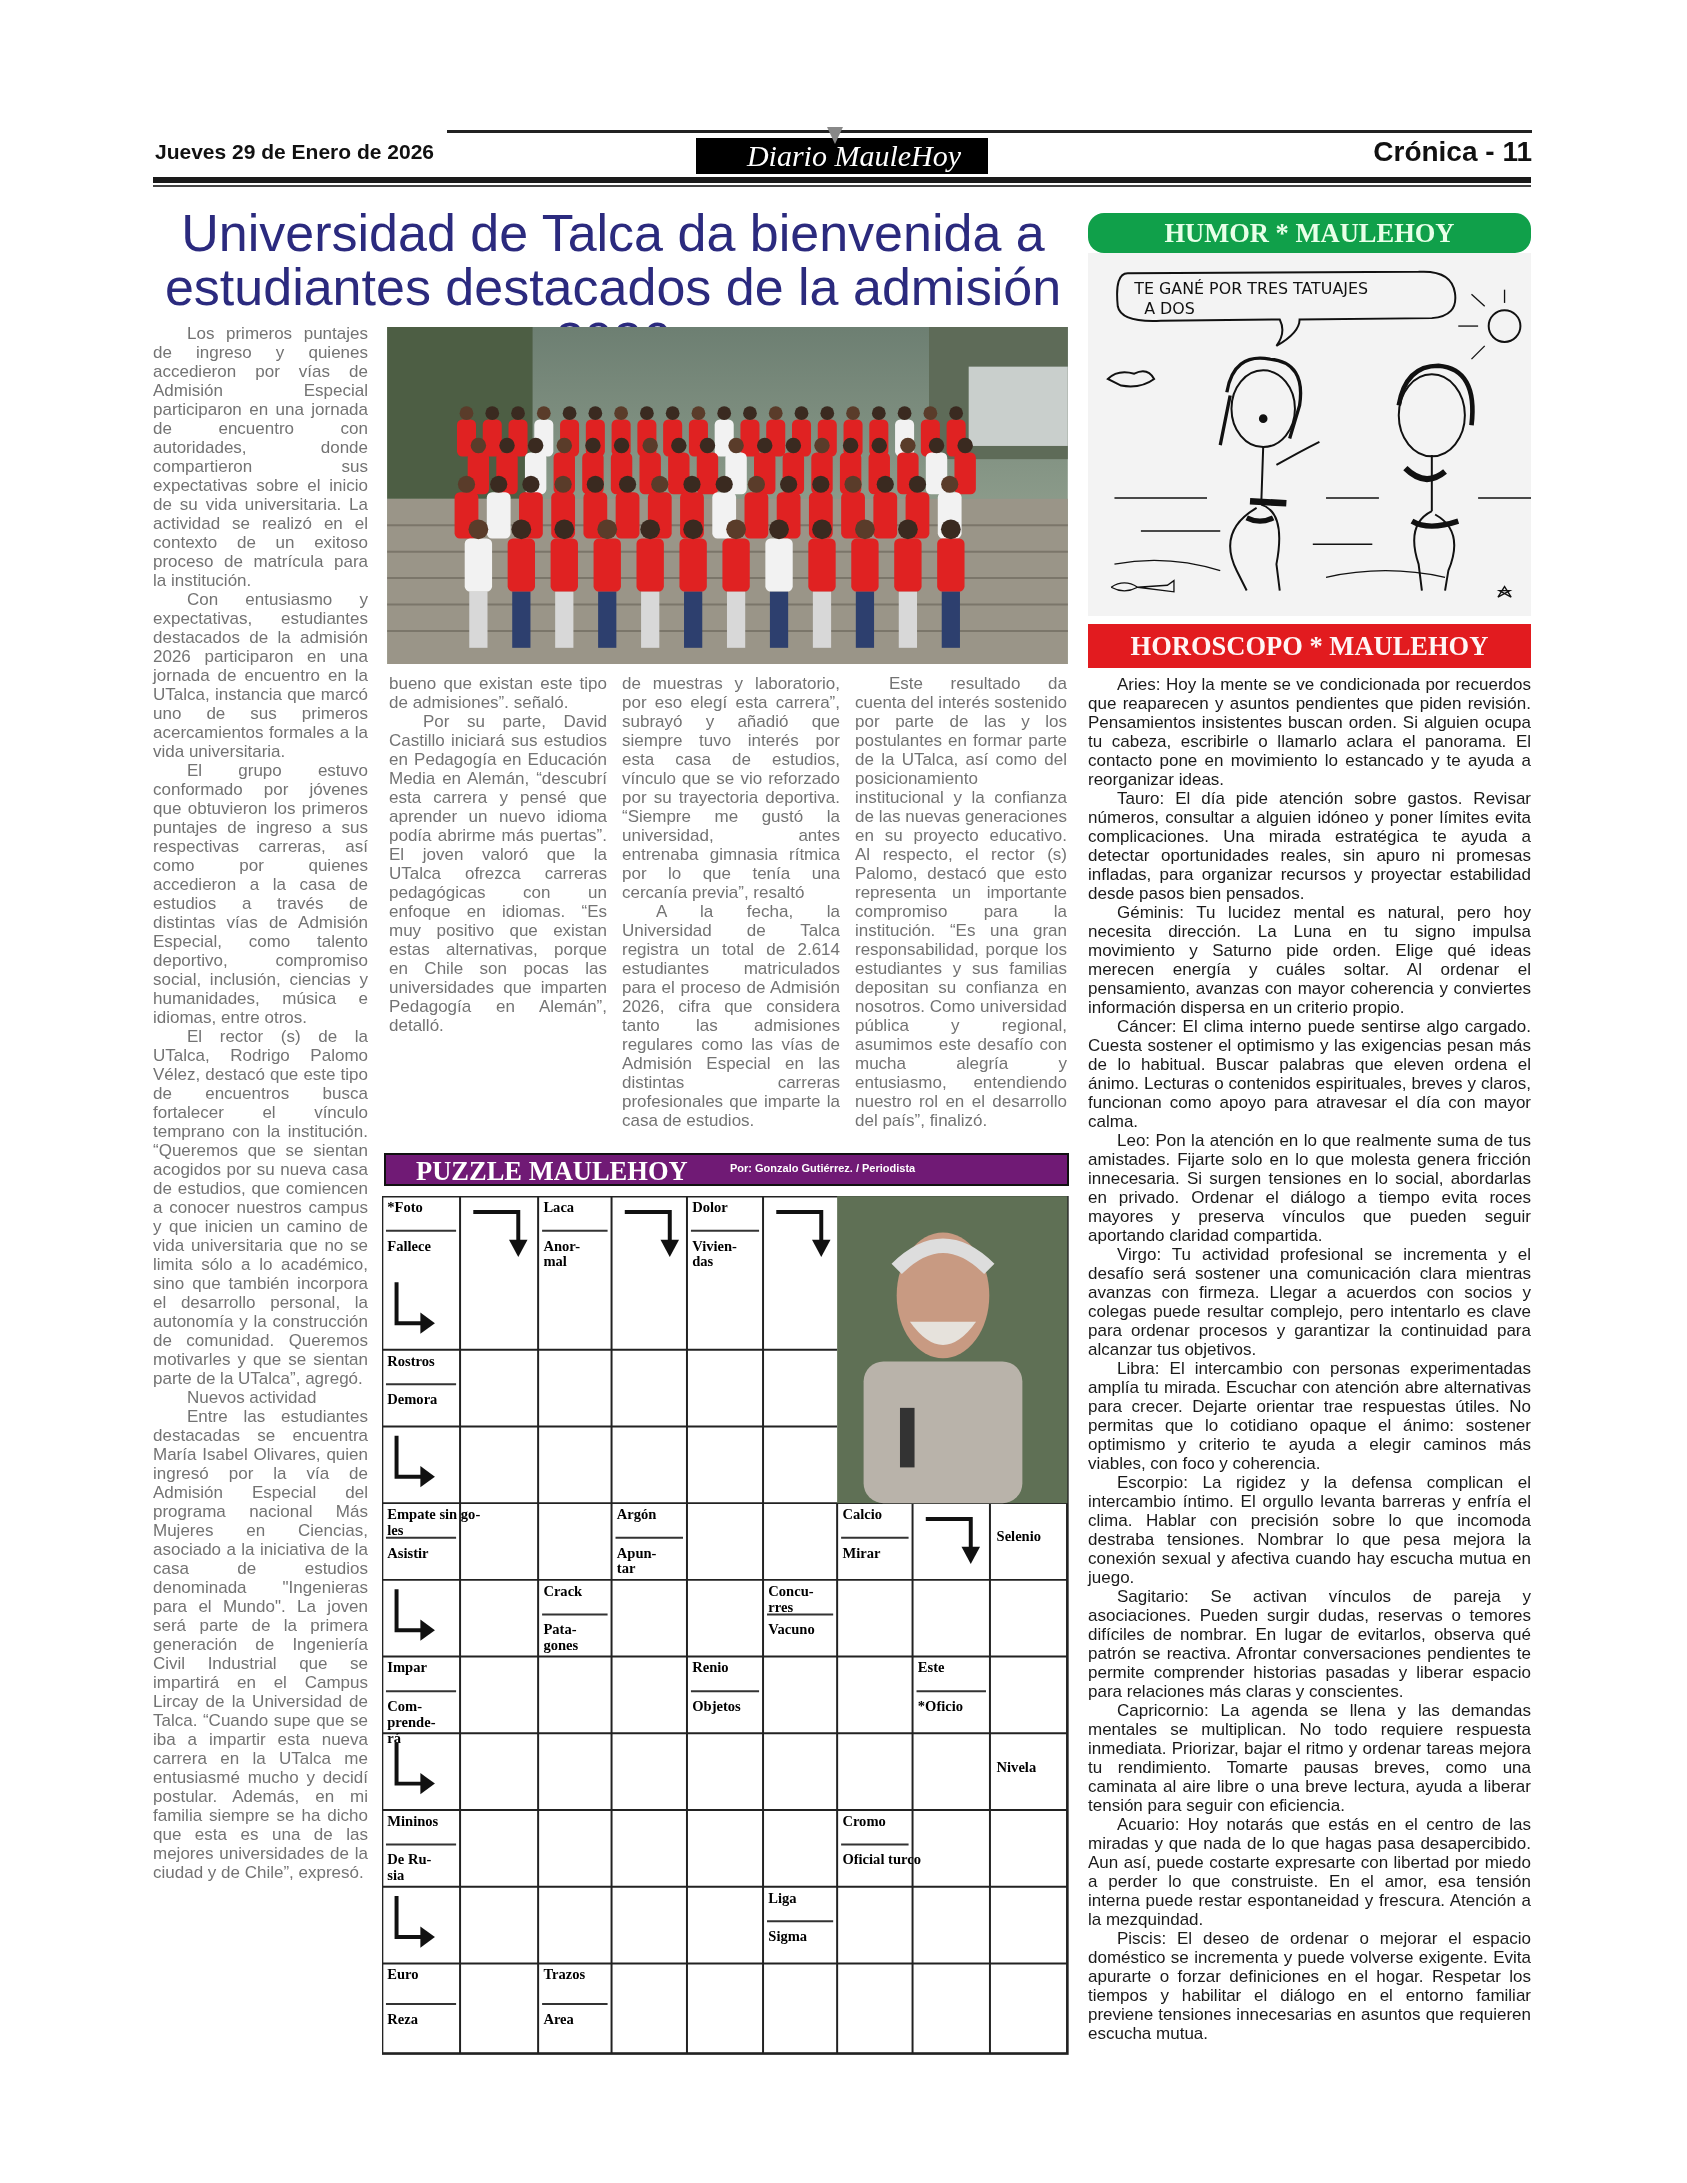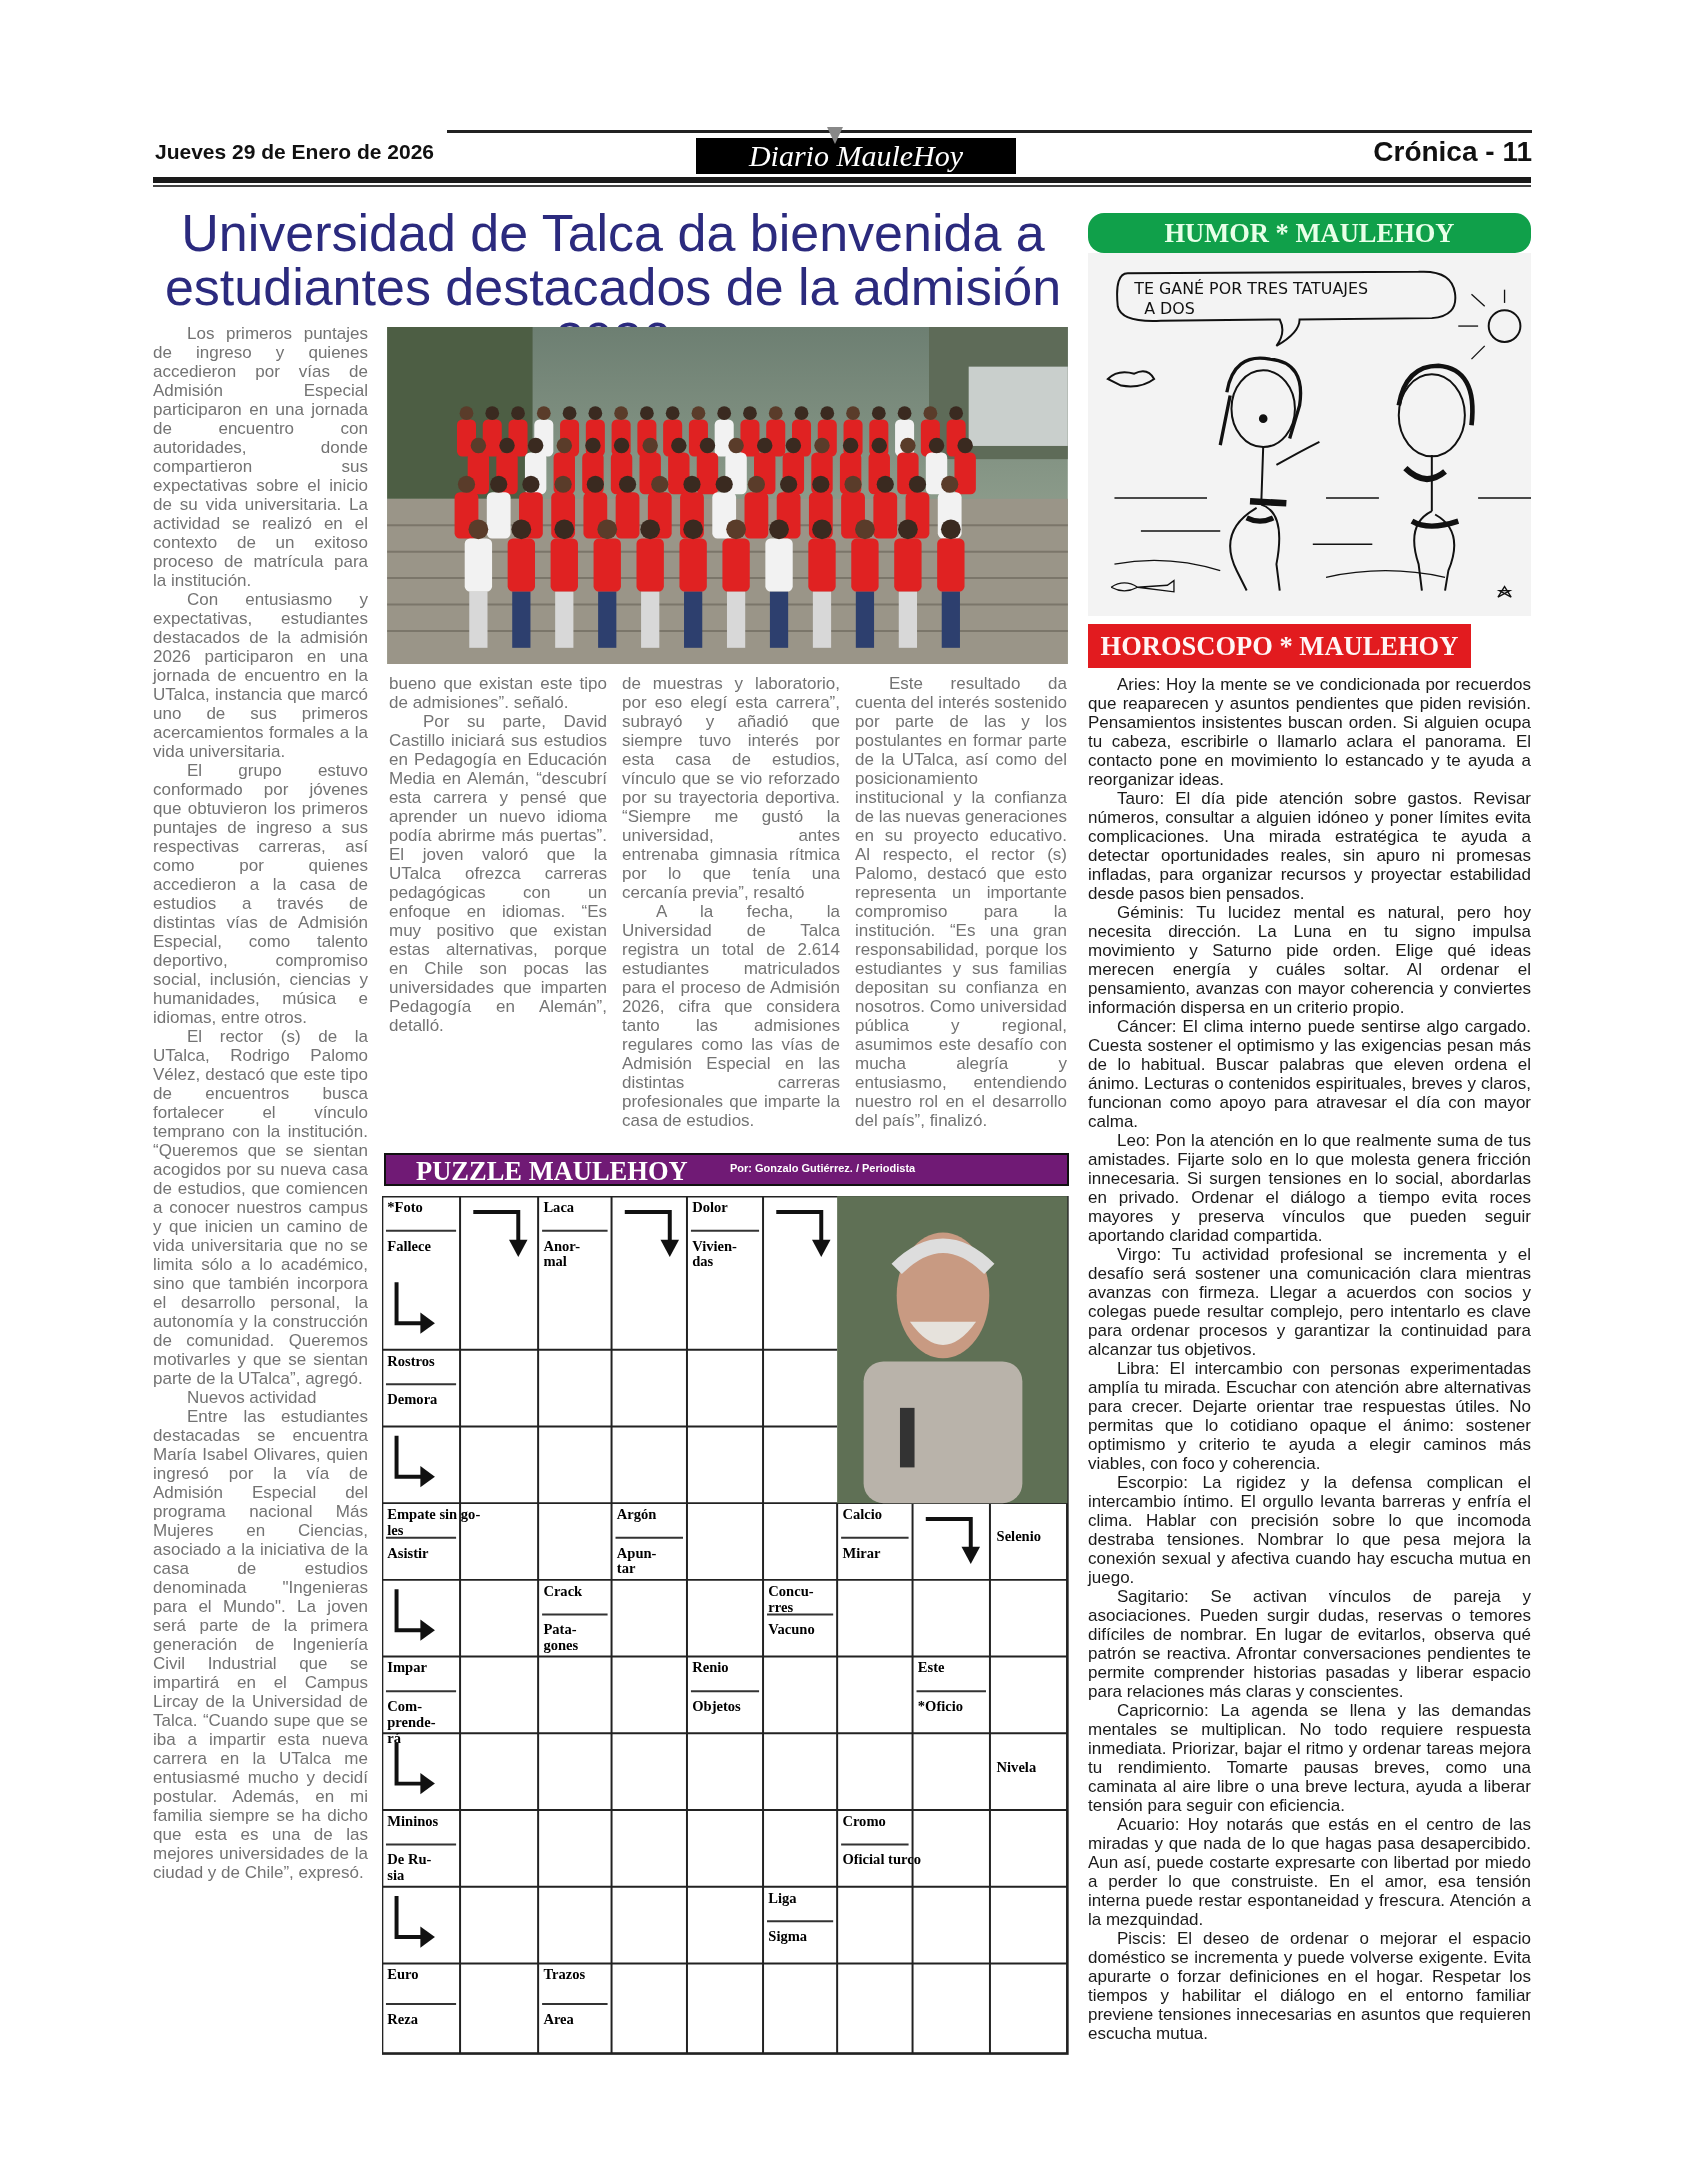--- a/index.html
+++ b/index.html
@@ -3,39 +3,39 @@
 <meta charset="utf-8">
 <style>
   html,body{margin:0;padding:0;background:#fff;}
   body{width:1687px;height:2183px;position:relative;overflow:hidden;font-family:"Liberation Sans",sans-serif;color:#111;}
   .abs{position:absolute;}
   
   .rule-top{left:447px;top:130px;width:1085px;height:3.3px;background:#222;}
   .rule-mid{left:153px;top:177px;width:1378px;height:6px;background:#1a1a1a;}
   .rule-bot{left:153px;top:185px;width:1378px;height:2px;background:#444;}
   .hdr-date{left:155px;top:140px;font-size:21px;font-weight:bold;font-family:"Liberation Sans",sans-serif;}
-  .hdr-logo{left:696px;top:138px;width:320px;height:36px;background:#000;color:#fff;font-family:"Liberation Serif",serif;font-style:italic;font-size:30px;text-align:center;line-height:36px;}
+  .hdr-logo{left:696px;top:138px;width:268px;height:36px;background:#000;color:#fff;font-family:"Liberation Serif",serif;font-style:italic;font-size:30px;text-align:center;line-height:36px;padding-left:24px;}
   .hdr-section{right:155px;top:136px;font-size:28px;font-weight:bold;}
   .logo-notch{left:827px;top:127px;width:0;height:0;border-left:8px solid transparent;border-right:8px solid transparent;border-top:17px solid #888;}
   
   .headline{left:153px;top:206px;width:920px;text-align:center;color:#2b2a7e;font-size:52px;line-height:54px;font-family:"Liberation Sans",sans-serif;}
   
   .col{font-size:17px;line-height:19px;text-align:justify;hyphens:manual;color:#737373;}
   .col p{margin:0;text-indent:34px;}
   .col p.noind{text-indent:0;}
   .col1{left:153px;top:324px;width:215px;}
   .col2{left:389px;top:674px;width:218px;}
   .col3{left:622px;top:674px;width:218px;}
   .col4{left:855px;top:674px;width:212px;}
   
   .photo{left:387px;top:327px;width:681px;height:337px;overflow:hidden;}
   
   .humor-bar{left:1088px;top:213px;width:443px;height:40px;background:#10a04a;color:#e8ffe8;font-family:"Liberation Serif",serif;font-weight:bold;font-size:26.5px;text-align:center;line-height:40px;border-radius:16px;}
   .cartoon{left:1088px;top:253px;width:443px;height:363px;background:#f3f3f3;overflow:hidden;}
-  .horo-bar{left:1088px;top:624px;width:383px;height:44px;background:#e21b1f;color:#fff5f5;font-family:"Liberation Serif",serif;font-weight:bold;font-size:26.5px;text-align:center;line-height:44px;}
+  .horo-bar{left:1088px;top:624px;width:443px;height:44px;background:#e21b1f;color:#fff5f5;font-family:"Liberation Serif",serif;font-weight:bold;font-size:26.5px;text-align:center;line-height:44px;}
   .horo{left:1088px;top:675px;width:443px;font-size:17px;line-height:19px;text-align:justify;color:#1a1a1a;}
   .horo p{margin:0;text-indent:29px;}
   
   .puz-bar{left:384px;top:1153px;width:685px;height:33px;background:#701a75;border:2px solid #111;box-sizing:border-box;color:#fff;}
   .puz-title{position:absolute;left:30px;top:1.3px;font-family:"Liberation Serif",serif;font-size:26.5px;font-weight:bold;}
   .puz-by{position:absolute;left:344px;top:6.6px;font-size:11px;font-weight:bold;}
   .grid{left:382px;top:1196px;width:688px;height:863px;}
   .clue{font-family:"Liberation Serif",serif;font-weight:bold;font-size:22px;line-height:22px;color:#111;}
 </style>
 </head>

